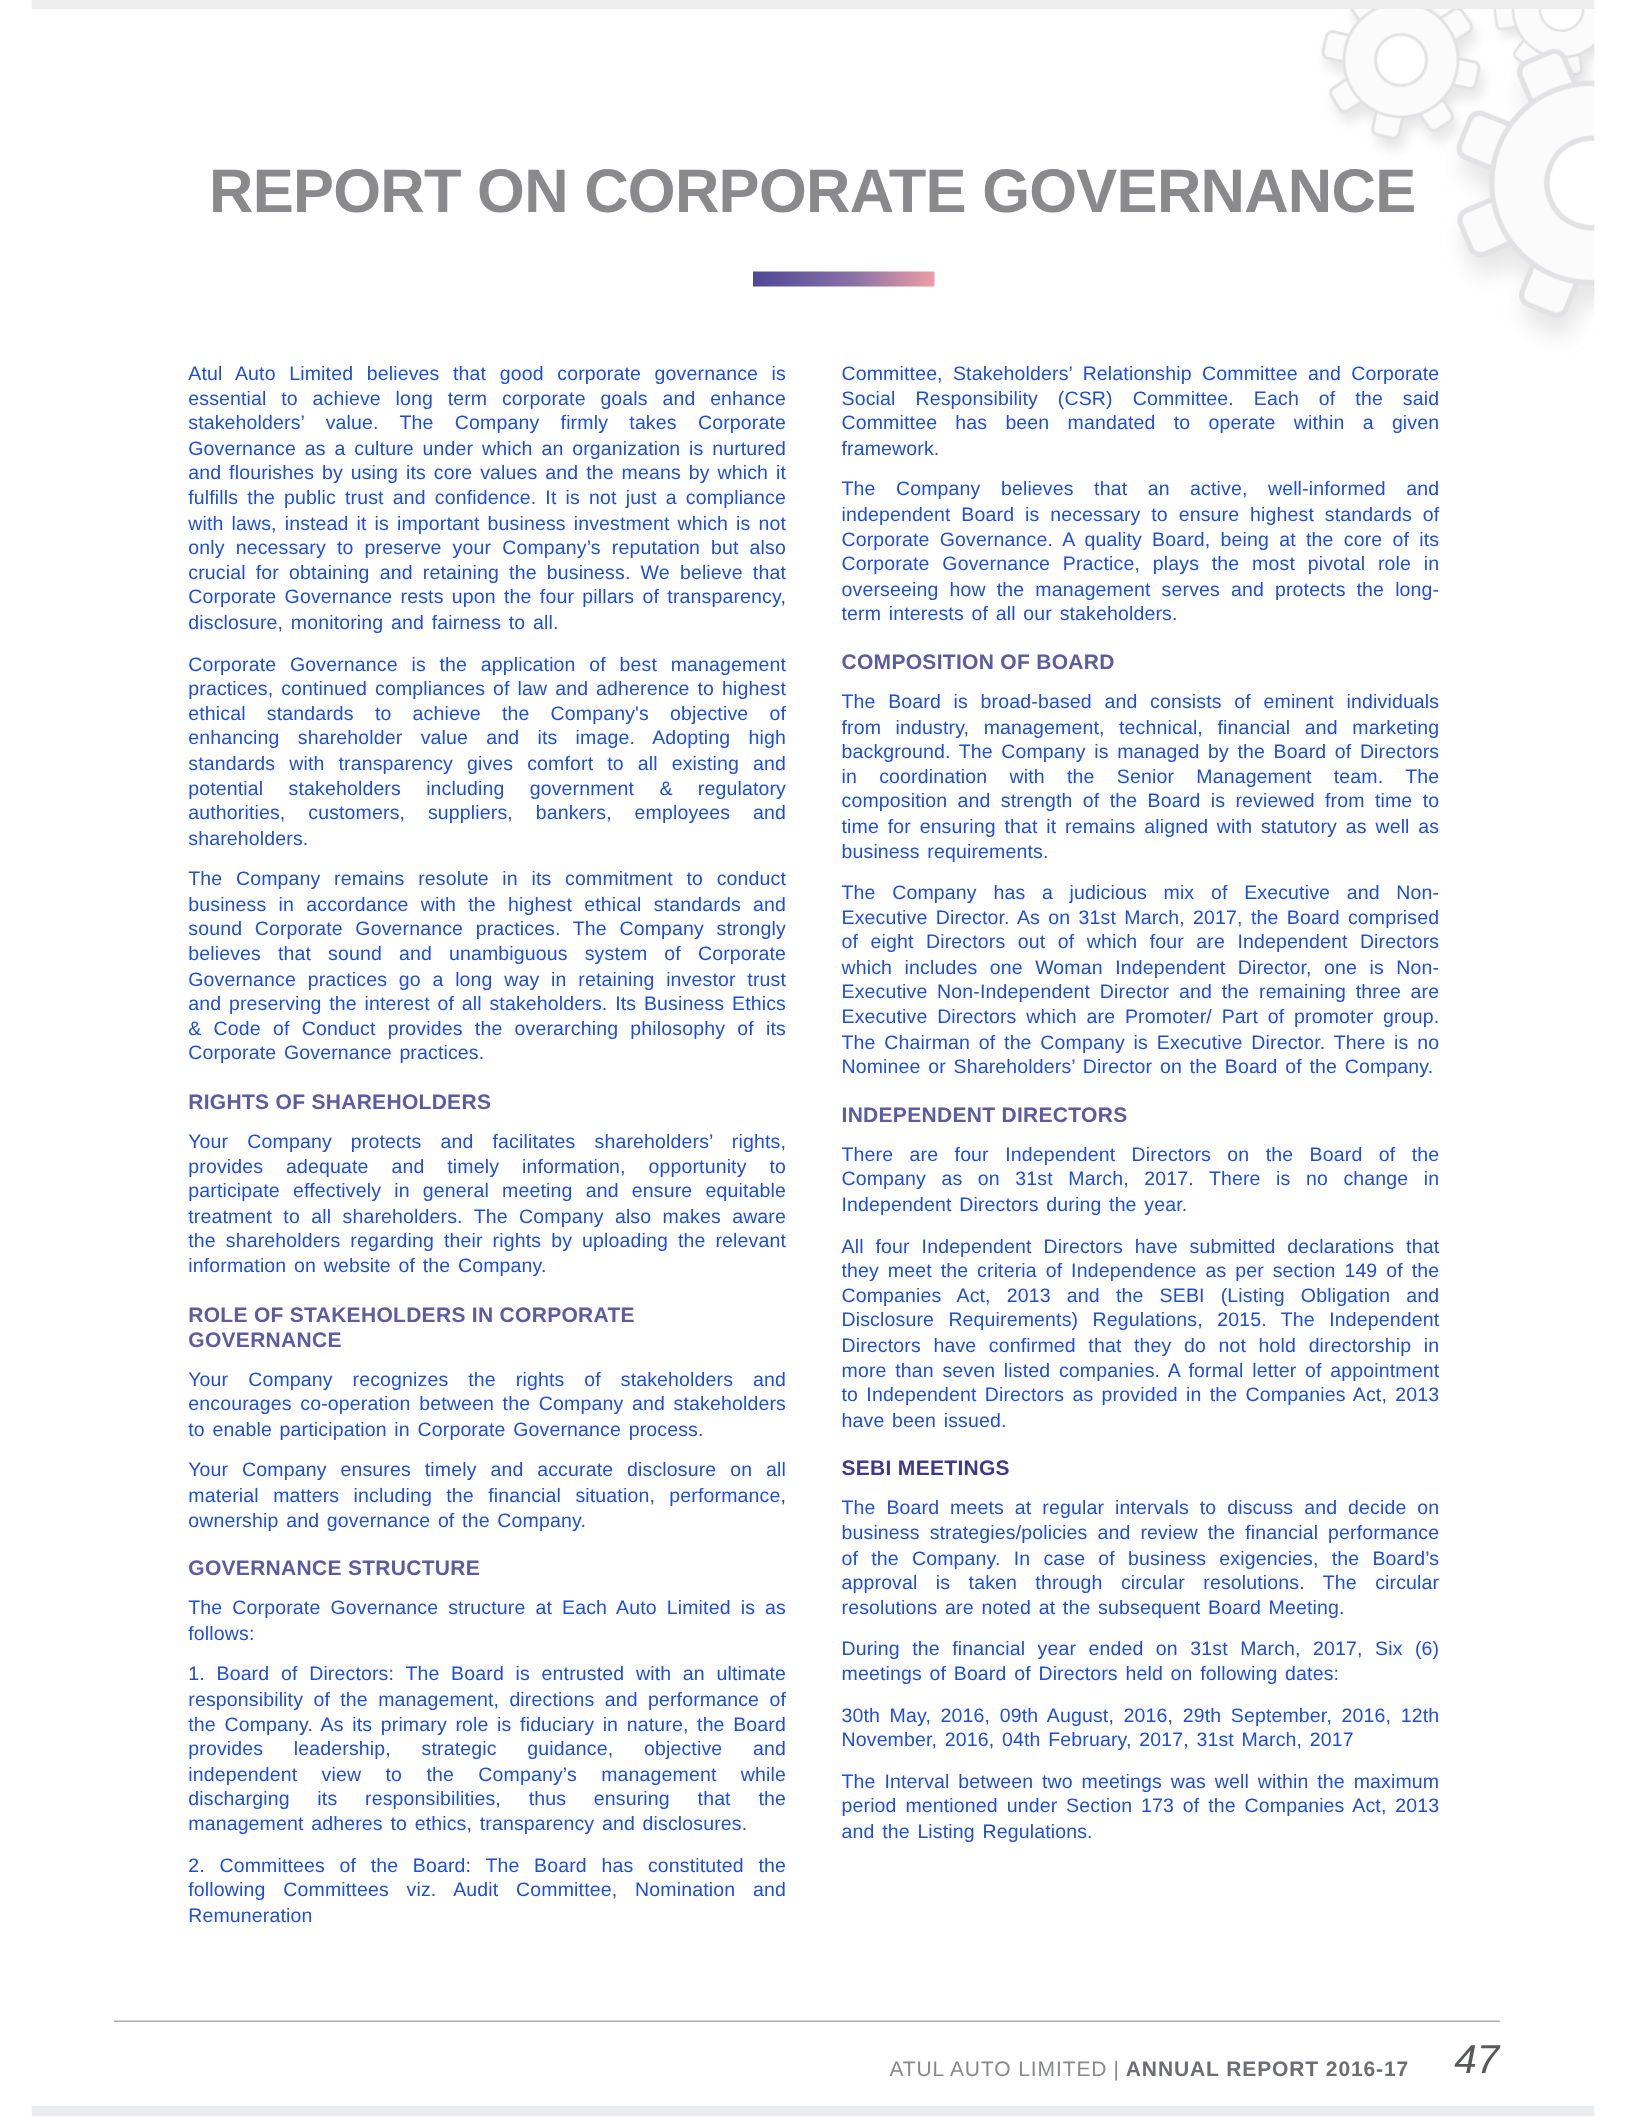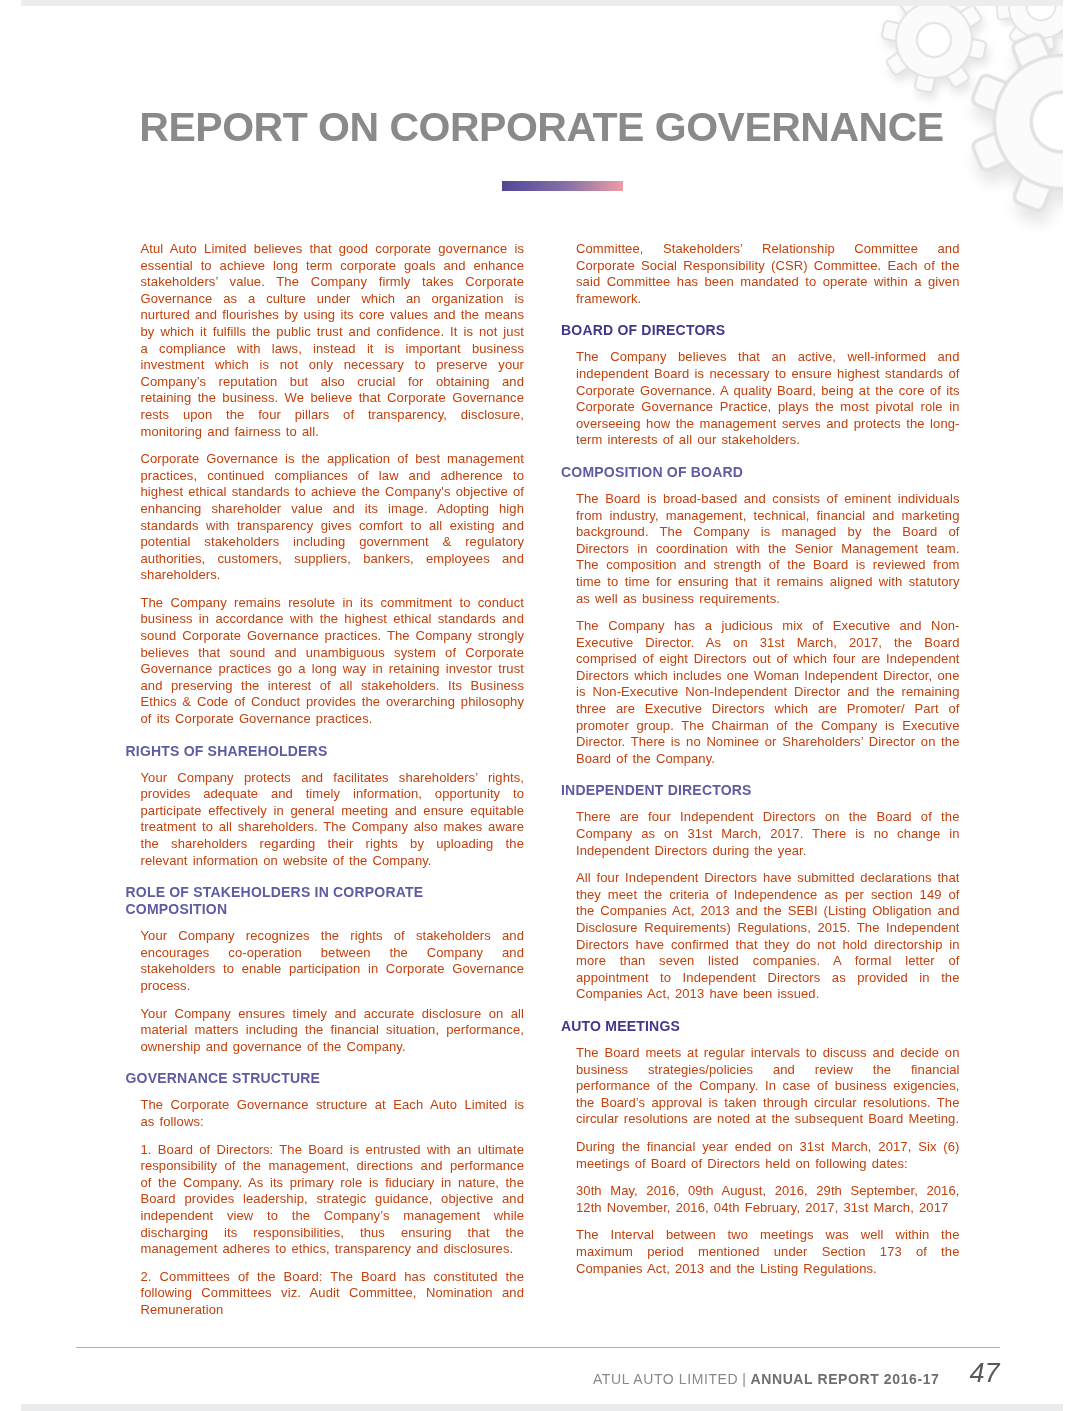--- a/index.html
+++ b/index.html
@@ -29,23 +29,23 @@
     z-index:2;
   }
 
   .columns{
     position:absolute;top:241px;left:105px;right:103px;
     display:flex;gap:37px;z-index:2;
   }
   .col{flex:1;min-width:0;}
 
   .body-p{
-    margin:0 0 11px 15px;
+    margin:0 0 11px 0;
     font-size:13px;line-height:16.6px;
-    color:#c2410c;
+    color:#1d4ed8;
     text-align:justify;
     word-spacing:1.4px;letter-spacing:0.1px;
   }
   .sec-h{
     margin:15px 0 10px 0;
     font-size:14px;line-height:17px;
     font-weight:bold;
     color:#5d5ca2;
     letter-spacing:0.2px;
   }
@@ -105,39 +105,38 @@
   <h1 class="title">REPORT ON CORPORATE GOVERNANCE</h1>
   <div class="title-bar"></div>
 
   <div class="columns">
     <div class="col">
       <p class="body-p">Atul Auto Limited believes that good corporate governance is essential to achieve long term corporate goals and enhance stakeholders’ value. The Company firmly takes Corporate Governance as a culture under which an organization is nurtured and flourishes by using its core values and the means by which it fulfills the public trust and confidence. It is not just a compliance with laws, instead it is important business investment which is not only necessary to preserve your Company’s reputation but also crucial for obtaining and retaining the business. We believe that Corporate Governance rests upon the four pillars of transparency, disclosure, monitoring and fairness to all.</p>
       <p class="body-p">Corporate Governance is the application of best management practices, continued compliances of law and adherence to highest ethical standards to achieve the Company's objective of enhancing shareholder value and its image. Adopting high standards with transparency gives comfort to all existing and potential stakeholders including government &amp; regulatory authorities, customers, suppliers, bankers, employees and shareholders.</p>
       <p class="body-p">The Company remains resolute in its commitment to conduct business in accordance with the highest ethical standards and sound Corporate Governance practices. The Company strongly believes that sound and unambiguous system of Corporate Governance practices go a long way in retaining investor trust and preserving the interest of all stakeholders. Its Business Ethics &amp; Code of Conduct provides the overarching philosophy of its Corporate Governance practices.</p>
       <h3 class="sec-h">RIGHTS OF SHAREHOLDERS</h3>
       <p class="body-p">Your Company protects and facilitates shareholders’ rights, provides adequate and timely information, opportunity to participate effectively in general meeting and ensure equitable treatment to all shareholders. The Company also makes aware the shareholders regarding their rights by uploading the relevant information on website of the Company.</p>
-      <h3 class="sec-h">ROLE OF STAKEHOLDERS IN CORPORATE COMPOSITION</h3>
+      <h3 class="sec-h">ROLE OF STAKEHOLDERS IN CORPORATE GOVERNANCE</h3>
       <p class="body-p">Your Company recognizes the rights of stakeholders and encourages co-operation between the Company and stakeholders to enable participation in Corporate Governance process.</p>
       <p class="body-p">Your Company ensures timely and accurate disclosure on all material matters including the financial situation, performance, ownership and governance of the Company.</p>
       <h3 class="sec-h">GOVERNANCE STRUCTURE</h3>
       <p class="body-p">The Corporate Governance structure at Each Auto Limited is as follows:</p>
       <p class="body-p">1. Board of Directors: The Board is entrusted with an ultimate responsibility of the management, directions and performance of the Company. As its primary role is fiduciary in nature, the Board provides leadership, strategic guidance, objective and independent view to the Company’s management while discharging its responsibilities, thus ensuring that the management adheres to ethics, transparency and disclosures.</p>
       <p class="body-p">2. Committees of the Board: The Board has constituted the following Committees viz. Audit Committee, Nomination and Remuneration</p>
     </div>
     <div class="col">
       <p class="body-p">Committee, Stakeholders’ Relationship Committee and Corporate Social Responsibility (CSR) Committee. Each of the said Committee has been mandated to operate within a given framework.</p>
-      <h3 class="sec-h bold">BOARD OF DIRECTORS</h3>
       <p class="body-p">The Company believes that an active, well-informed and independent Board is necessary to ensure highest standards of Corporate Governance. A quality Board, being at the core of its Corporate Governance Practice, plays the most pivotal role in overseeing how the management serves and protects the long-term interests of all our stakeholders.</p>
       <h3 class="sec-h">COMPOSITION OF BOARD</h3>
       <p class="body-p">The Board is broad-based and consists of eminent individuals from industry, management, technical, financial and marketing background. The Company is managed by the Board of Directors in coordination with the Senior Management team. The composition and strength of the Board is reviewed from time to time for ensuring that it remains aligned with statutory as well as business requirements.</p>
       <p class="body-p">The Company has a judicious mix of Executive and Non-Executive Director. As on 31st March, 2017, the Board comprised of eight Directors out of which four are Independent Directors which includes one Woman Independent Director, one is Non-Executive Non-Independent Director and the remaining three are Executive Directors which are Promoter/ Part of promoter group. The Chairman of the Company is Executive Director. There is no Nominee or Shareholders’ Director on the Board of the Company.</p>
       <h3 class="sec-h">INDEPENDENT DIRECTORS</h3>
       <p class="body-p">There are four Independent Directors on the Board of the Company as on 31st March, 2017. There is no change in Independent Directors during the year.</p>
       <p class="body-p">All four Independent Directors have submitted declarations that they meet the criteria of Independence as per section 149 of the Companies Act, 2013 and the SEBI (Listing Obligation and Disclosure Requirements) Regulations, 2015. The Independent Directors have confirmed that they do not hold directorship in more than seven listed companies. A formal letter of appointment to Independent Directors as provided in the Companies Act, 2013 have been issued.</p>
-      <h3 class="sec-h bold">AUTO MEETINGS</h3>
+      <h3 class="sec-h bold">SEBI MEETINGS</h3>
       <p class="body-p">The Board meets at regular intervals to discuss and decide on business strategies/policies and review the financial performance of the Company. In case of business exigencies, the Board’s approval is taken through circular resolutions. The circular resolutions are noted at the subsequent Board Meeting.</p>
       <p class="body-p">During the financial year ended on 31st March, 2017, Six (6) meetings of Board of Directors held on following dates:</p>
       <p class="body-p">30th May, 2016, 09th August, 2016, 29th September, 2016, 12th November, 2016, 04th February, 2017, 31st March, 2017</p>
       <p class="body-p">The Interval between two meetings was well within the maximum period mentioned under Section 173 of the Companies Act, 2013 and the Listing Regulations.</p>
     </div>
   </div>
 
   <div class="footer">
     <div class="footer-rule"></div>
     <div class="footer-row">

